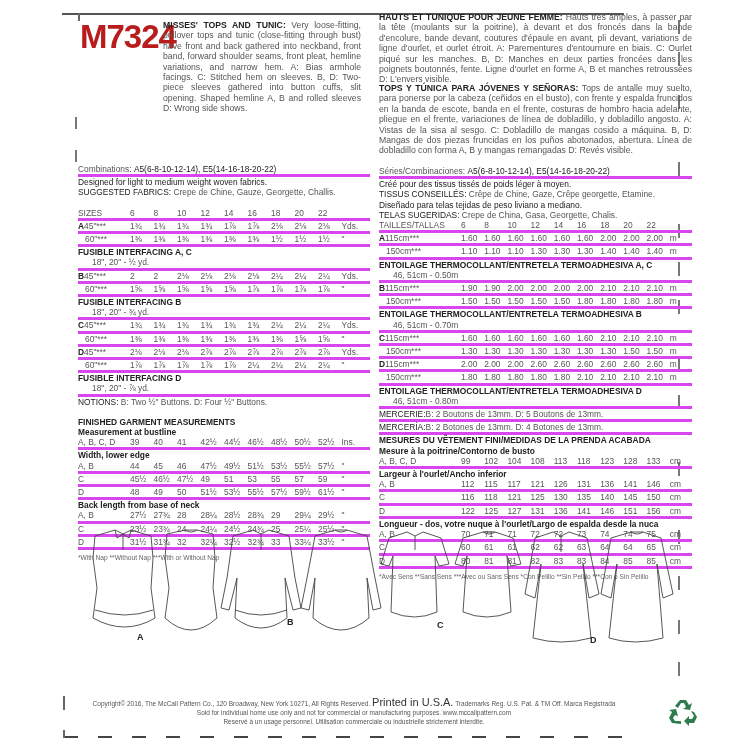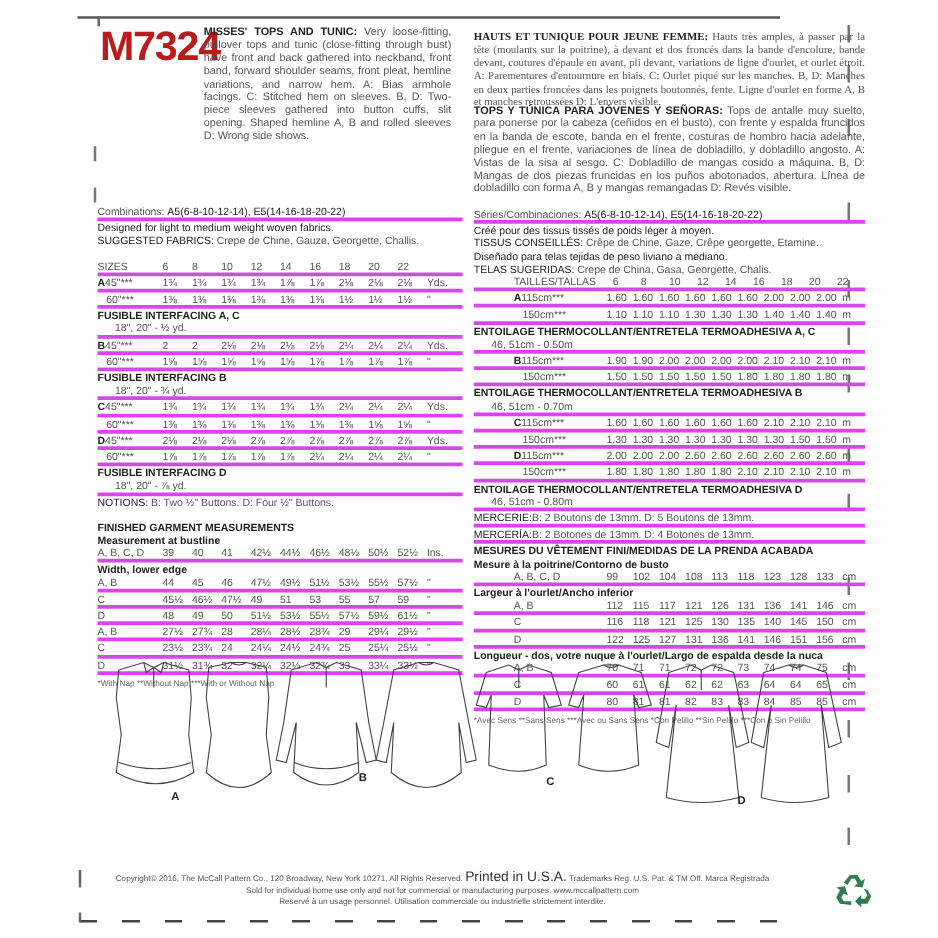--- a/index.html
+++ b/index.html
@@ -3,31 +3,31 @@
 <meta charset="utf-8">
 <style>
   html, body { margin:0; padding:0; background:#ffffff; }
   body { width:750px; height:750px; position:relative; overflow:hidden; font-family:"Liberation Sans", sans-serif; color:#333; }
   .topline { position:absolute; left:62px; top:13px; width:562px; height:2px; background:#555; }
   .tick { position:absolute; width:2px; background:#666; }
   .pattern-no { position:absolute; left:80px; top:20px; font-size:33px; font-weight:bold; letter-spacing:-1px; color:#b91c1c; line-height:1; }
   .desc { position:absolute; font-size:8.7px; line-height:10.4px; text-align:justify; color:#555; }
   .desc b { color:#222; }
   .desc-en { left:163px; top:20px; width:198px; }
-  .desc-fr { left:379px; top:24px; width:313px;font-family:Liberation Serif, serif; }
+  .desc-fr { left:379px; top:12px; width:313px; }
   .desc-es { left:379px; top:83px; width:313px; }
   .col { position:absolute; font-size:8.4px; line-height:10.2px; color:#555; }
   .col-en { left:78px; top:164px; width:292px; }
   .col-fr { left:379px; top:166px; width:313px; }
   .row { display:flex; white-space:nowrap; border-bottom:3px solid #d946ef; }
   .row span { display:inline-block; }
   .hdr { font-weight:bold; color:#222; }
   .bold { font-weight:normal; color:#222; }
   .c-lbl { width:52px; }
-  .c-lbl-fr { width:82px;margin-left:32px; }
+  .c-lbl-fr { width:82px; }
   .c-v { width:23.5px; text-align:left; }
   .c-v-fr { width:23.2px; text-align:left; }
   .c-u { width:20px; text-align:left; }
   .indent { padding-left:14px; }
   .letter { font-weight:bold; color:#222; }
   .spacer { height:10px; }
   .footnote { font-size:6.6px; color:#666; margin-top:3px; }
   .illus { position:absolute; top:528px; }
   .illus svg { display:block; }
   .illus-label { position:absolute; font-size:9px; font-weight:bold; color:#222; }
@@ -251,20 +251,21 @@
         <span class="c-v">50</span>
         <span class="c-v">51½</span>
         <span class="c-v">53½</span>
         <span class="c-v">55½</span>
         <span class="c-v">57½</span>
         <span class="c-v">59½</span>
         <span class="c-v">61½</span>
         <span class="c-u">"</span>
       </div>
     </div>
+  <div class="hdr">Back length from base of neck</div>
   <div id="en-length">
       <div class="row">
         <span class="c-lbl">A, B</span>
         <span class="c-v">27½</span>
         <span class="c-v">27¾</span>
         <span class="c-v">28</span>
         <span class="c-v">28¼</span>
         <span class="c-v">28½</span>
         <span class="c-v">28¾</span>
         <span class="c-v">29</span>

